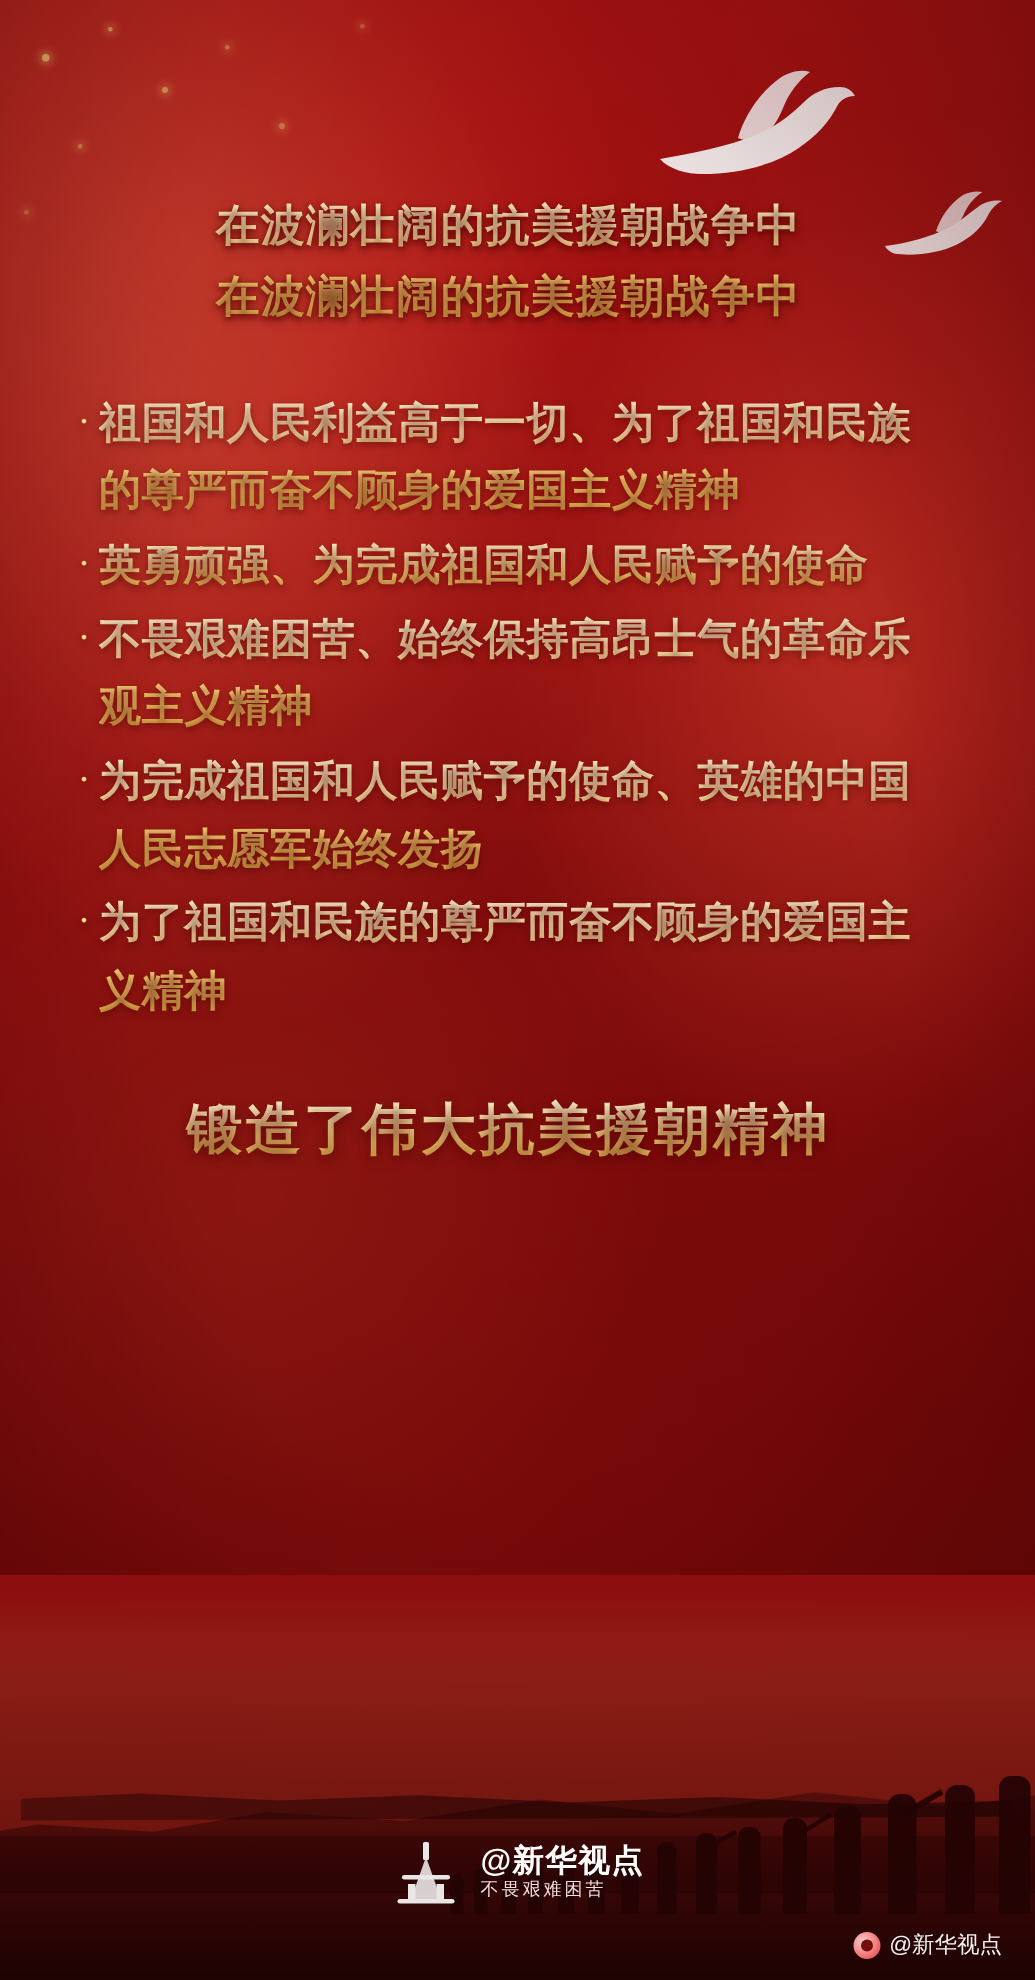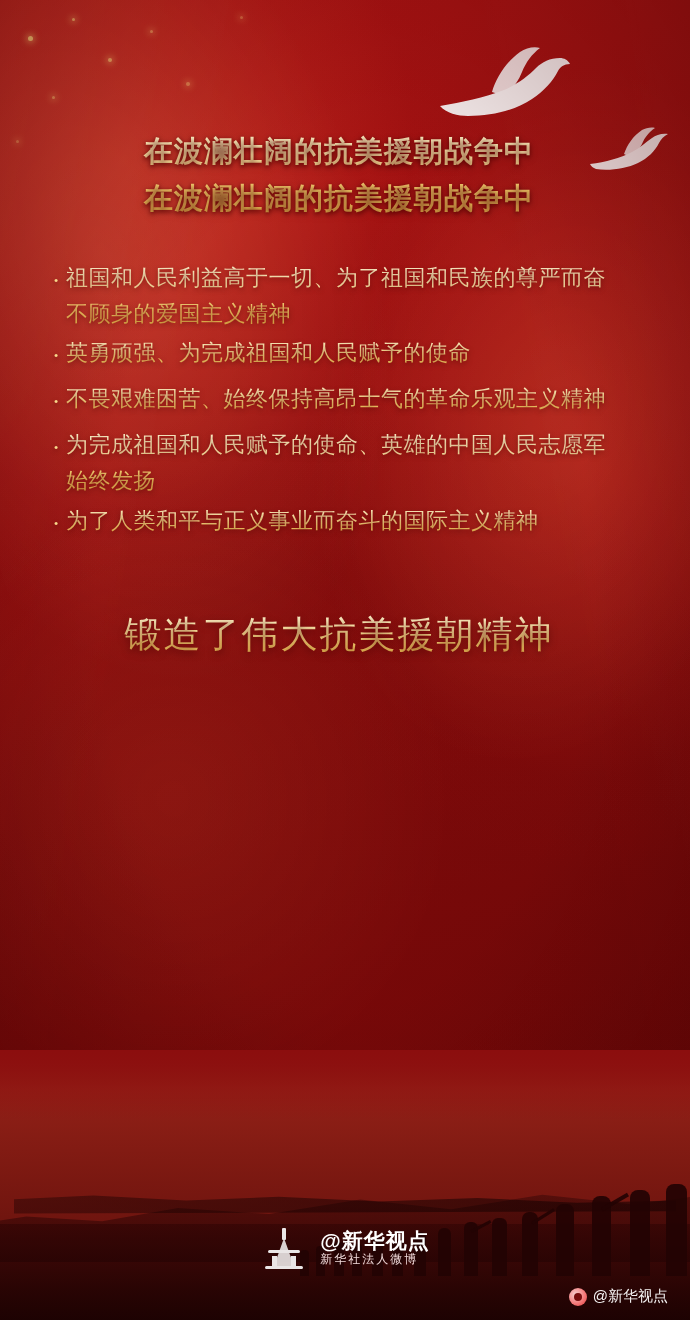--- a/index.html
+++ b/index.html
@@ -118,34 +118,34 @@
     flex: 0 0 auto;
     width: 20px;
     color: #f7d98b;
     font-size: 26px;
     line-height: 1.62;
     text-align: center;
     text-shadow: 0 2px 4px rgba(70,0,0,.5);
   }
   .btext {
     flex: 1 1 auto;
-    font-weight: normal;
-    font-size: 22px;
+    font-weight: bold;
+    font-size: 28px;
     line-height: 1.62;
     letter-spacing: 0.5px;
     background: linear-gradient(180deg, #fff7d6 0%, #ffeaae 32%, #f2c969 66%, #dfa93f 100%);
     -webkit-background-clip: text;
     background-clip: text;
     color: transparent;
     text-shadow: 0 2px 5px rgba(70,0,0,.5);
   }
   .closing {
-    margin-top: 64px;
+    margin-top: 44px;
     text-align: center;
-    font-weight: normal;
+    font-weight: bold;
     font-size: 37px;
     letter-spacing: 2px;
     line-height: 1.4;
     background: linear-gradient(180deg, #fff9dd 0%, #ffeeb4 30%, #f3cc6d 64%, #dda73c 100%);
     -webkit-background-clip: text;
     background-clip: text;
     color: transparent;
     text-shadow: 0 3px 7px rgba(70,0,0,.6);
   }
 
@@ -313,21 +313,21 @@
       <div class="bullet">
         <span class="dot">·</span>
         <span class="btext">不畏艰难困苦、始终保持高昂士气的革命乐观主义精神</span>
       </div>
       <div class="bullet">
         <span class="dot">·</span>
         <span class="btext">为完成祖国和人民赋予的使命、英雄的中国人民志愿军始终发扬</span>
       </div>
       <div class="bullet">
         <span class="dot">·</span>
-        <span class="btext">为了人类和平与正义事业而奋斗的国际主义精神</span>
+        <span class="btext">为了祖国和民族的尊严而奋不顾身的爱国主义精神</span>
       </div>
     </div>
 
     <div class="closing">锻造了伟大抗美援朝精神</div>
   </div>
 
   <div class="photoband">
     <div class="sky"></div>
     <div class="ridge"></div>
     <div class="trail"></div>
@@ -366,21 +366,21 @@
           <path d="M24 12 L34 40 L14 40 Z" opacity="0.9"></path>
           <rect x="8" y="24" width="32" height="3" rx="1.5"></rect>
           <rect x="5" y="40" width="38" height="3" rx="1.5"></rect>
           <rect x="12" y="30" width="5" height="10"></rect>
           <rect x="31" y="30" width="5" height="10"></rect>
         </g>
       </svg>
     </div>
     <div class="logo-text">
       <div class="lt1">@新华视点</div>
-      <div class="lt2">新华社法人微博</div>
+      <div class="lt2">不畏艰难困苦</div>
     </div>
   </div>
 
   <div class="weibo-badge">
     <span class="weibo-eye"></span>
     <span>@新华视点</span>
   </div>
 
 </div>
 

